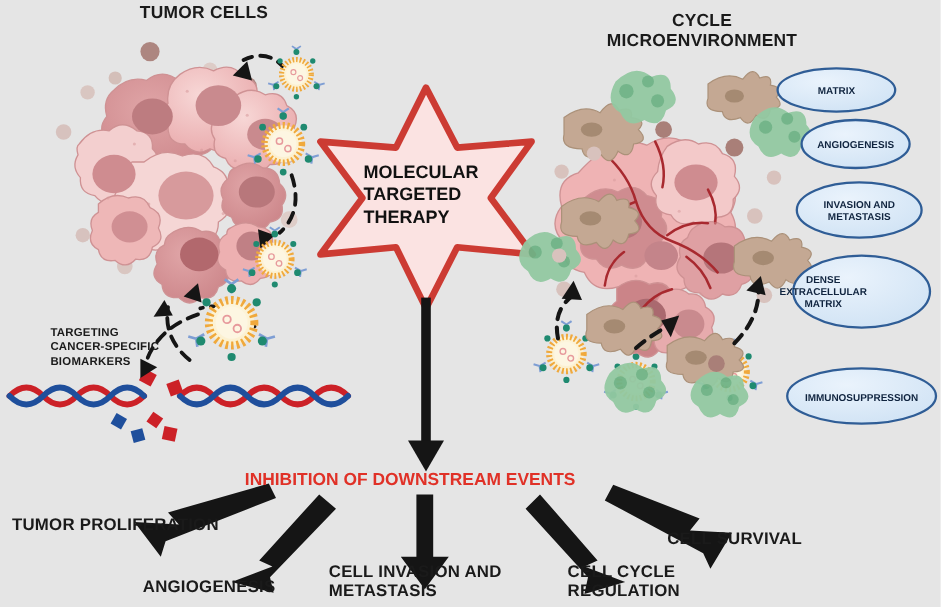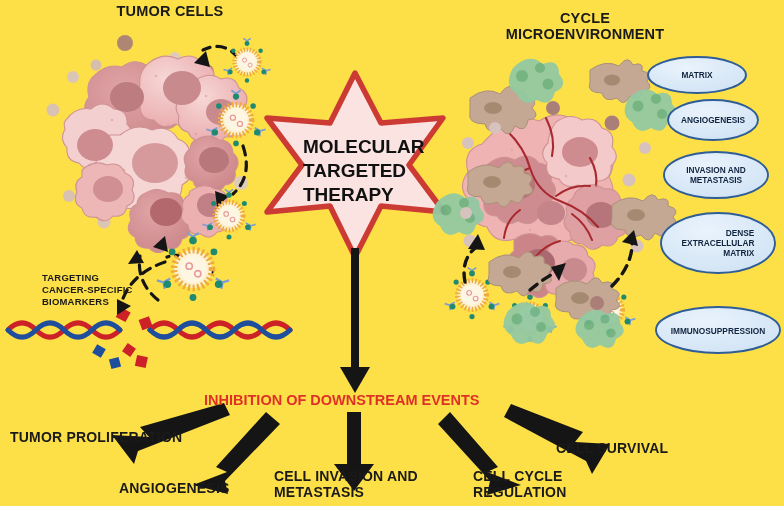--- a/index.html
+++ b/index.html
@@ -1,25 +1,25 @@
 <!DOCTYPE html>
 <html><head>
 <meta charset="utf-8">
 <style>
   html,body{margin:0;padding:0;background:#ffffff;}
   body{width:784px;height:506px;overflow:hidden;
        font-family:"Liberation Sans",sans-serif;}
-  #stage{position:relative;width:784px;height:506px;background:#fde047;}
+  #stage{position:relative;width:784px;height:506px;background:#e5e5e5;}
   #art{position:absolute;left:0;top:0;width:784px;height:506px;}
   .lbl{position:absolute;font-weight:bold;color:#1a1a1a;letter-spacing:.2px;
        line-height:1.12;white-space:pre-line;}
   .ttl{font-size:14.5px;text-align:center;}
   .out{font-size:14px;}
   .sidetxt{font-size:9.5px;line-height:1.25;margin-left:40px;}
-  .star-txt{position:absolute;font-size:19px;font-weight:bold;color:#111;
+  .star-txt{position:absolute;font-size:15px;font-weight:bold;color:#111;
             line-height:1.25;white-space:pre-line;text-align:left;}
   .redtxt{position:absolute;font-size:14.5px;font-weight:bold;color:#e03127;
           white-space:nowrap;}
   .bub{position:absolute;font-size:8.3px;font-weight:bold;color:#10243f;
        text-align:center;line-height:1.22;white-space:pre-line;
        display:flex;align-items:center;justify-content:center;}
 </style>
 </head>
 <body>
 
@@ -459,21 +459,21 @@
 CANCER-SPECIFIC
 BIOMARKERS</div>
 
   <div class="redtxt" style="left:204px;top:392px;">INHIBITION OF DOWNSTREAM EVENTS</div>
 
   <div id="bubbles">
       <div class="bub" style="left: 648px; top: 57px; width: 98px; height: 36px;">MATRIX</div>
       <div class="bub" style="left: 668px; top: 100px; width: 90px; height: 40px;">ANGIOGENESIS</div>
       <div class="bub" style="left: 664px; top: 152px; width: 104px; height: 46px;">INVASION AND
 METASTASIS</div>
-      <div class="bub" style="left: 661px; top: 213px; width: 114px; height: 60px; text-align: right;">DENSE
+      <div class="bub" style="left: 629px; top: 213px; width: 114px; height: 60px;">DENSE
 EXTRACELLULAR
 MATRIX</div>
       <div class="bub" style="left: 656px; top: 303px; width: 124px; height: 56px;">IMMUNOSUPPRESSION</div>
     </div>
   <div id="outcomes">
       <div class="lbl out" style="left: 10px; top: 430px;">TUMOR PROLIFERATION</div>
       <div class="lbl out" style="left: 119px; top: 481px;">ANGIOGENESIS</div>
       <div class="lbl out" style="left: 274px; top: 469px;">CELL INVASION AND
 METASTASIS</div>
       <div class="lbl out" style="left: 473px; top: 469px;">CELL CYCLE

